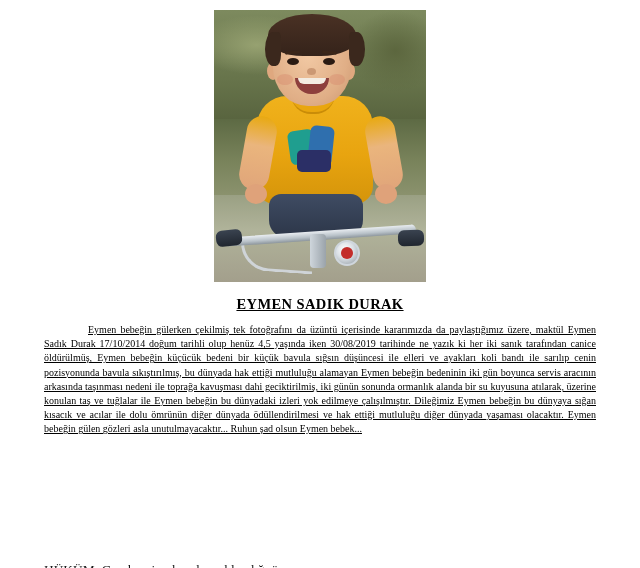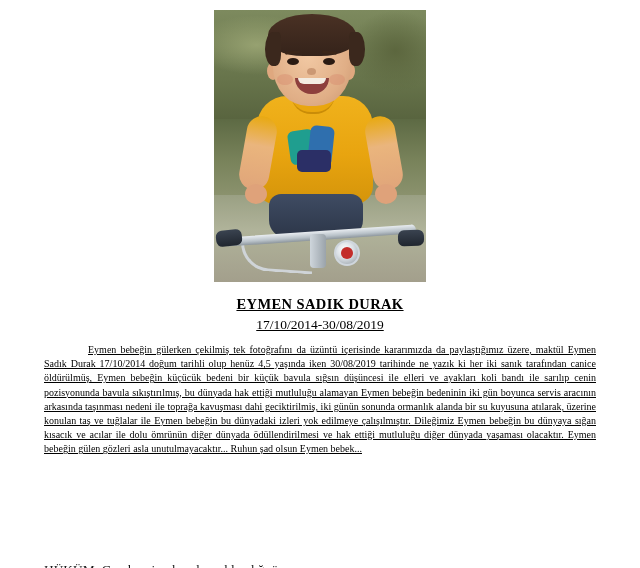--- a/index.html
+++ b/index.html
@@ -347,18 +347,17 @@
       <div class="grip l"></div>
       <div class="grip r"></div>
       <div class="stem"></div>
       <div class="badge">
         <div class="badge-in"></div>
       </div>
     </div>
   </div>
 
   <div class="caption">EYMEN SADIK DURAK</div>
-  <div class="dates">17/10/2014-30/08/2019</div>
 
   <p class="body-text">Eymen bebeğin gülerken çekilmiş tek fotoğrafını da üzüntü içerisinde kararımızda da paylaştığımız üzere, maktül Eymen Sadık Durak 17/10/2014 doğum tarihli olup henüz 4,5 yaşında iken 30/08/2019 tarihinde ne yazık ki her iki sanık tarafından canice öldürülmüş, Eymen bebeğin küçücük bedeni bir küçük bavula sığsın düşüncesi ile elleri ve ayakları koli bandı ile sarılıp cenin pozisyonunda bavula sıkıştırılmış, bu dünyada hak ettiği mutluluğu alamayan Eymen bebeğin bedeninin iki gün boyunca servis aracının arkasında taşınması nedeni ile toprağa kavuşması dahi geciktirilmiş, iki günün sonunda ormanlık alanda bir su kuyusuna atılarak, üzerine konulan taş ve tuğlalar ile Eymen bebeğin bu dünyadaki izleri yok edilmeye çalışılmıştır. Dileğimiz Eymen bebeğin bu dünyaya sığan kısacık ve acılar ile dolu ömrünün diğer dünyada ödüllendirilmesi ve hak ettiği mutluluğu diğer dünyada yaşaması olacaktır. Eymen bebeğin gülen gözleri asla unutulmayacaktır... Ruhun şad olsun Eymen bebek...</p>
 
   <div class="cut-line">HÜKÜM: Gerekçesi yukarıda açıklandığı üzere;</div>
 </div>
 
 </body></html>

